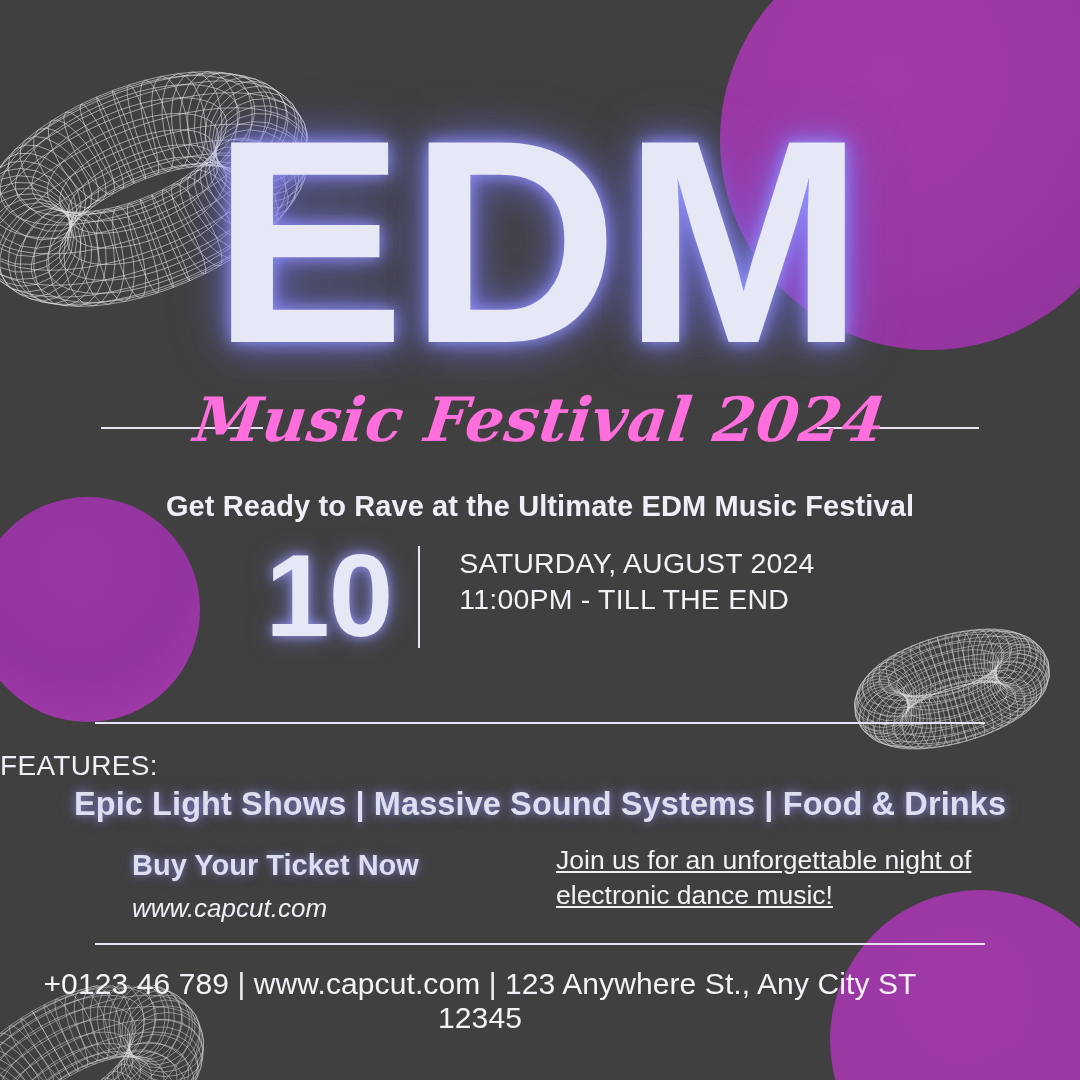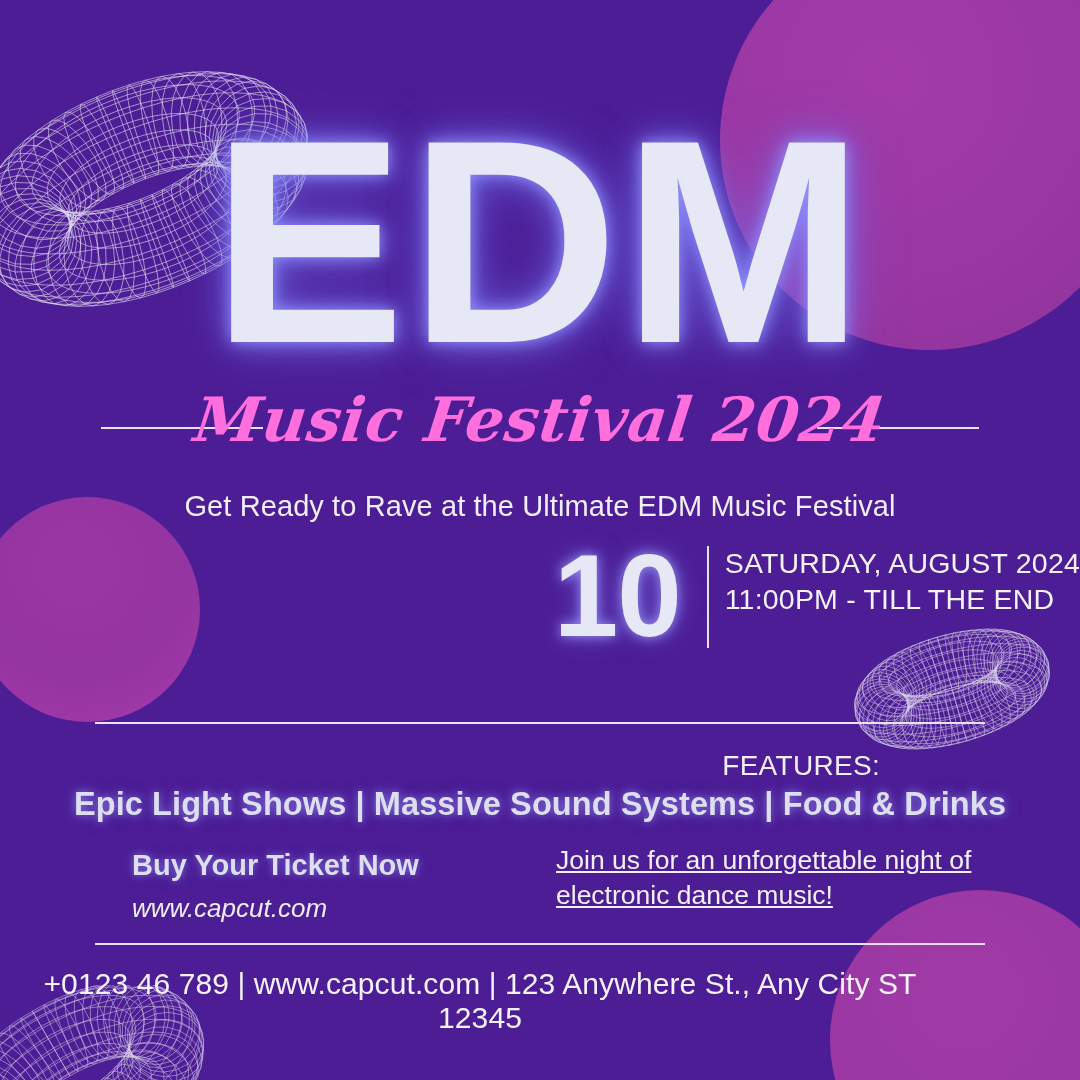--- a/index.html
+++ b/index.html
@@ -5,21 +5,21 @@
   html, body {
     margin: 0;
     padding: 0;
     background: #000;
   }
   #poster {
     position: relative;
     width: 1080px;
     height: 1080px;
     overflow: hidden;
-    background: #4c1d95;
+    background: #404040;
     font-family: "Liberation Sans", sans-serif;
     -webkit-font-smoothing: antialiased;
   }
 
   
   .blob {
     position: absolute;
     border-radius: 50%;
     pointer-events: none;
   }
@@ -97,70 +97,70 @@
     transform: skewX(-7deg);
   }
 
   #tagline {
     position: absolute;
     top: 490px;
     left: 0;
     width: 1080px;
     text-align: center;
     font-size: 29px;
-    font-weight: 400;
+    font-weight: 700;
     color: #F1EEF7;
     letter-spacing: 0.1px;
   }
 
   
   #date-block {
     position: absolute;
     top: 540px;
     left: 0;
     width: 1080px;
     display: flex;
-    justify-content: flex-end;
+    justify-content: center;
     align-items: flex-start;
   }
   #day-number {
     font-size: 116px;
     font-weight: 700;
     line-height: 0.98;
     color: #E6E8F5;
     letter-spacing: -1px;
     text-shadow:
       0 0 12px rgba(160,160,255,0.9),
       0 0 26px rgba(125,125,245,0.6);
     padding-right: 26px;
   }
   #date-divider {
     width: 2px;
     height: 102px;
     background: #E8E2F0;
     margin-top: 6px;
   }
   #date-lines {
-    padding-left: 16px;
+    padding-left: 39px;
     padding-top: 6px;
   }
   .date-line {
     font-size: 28.5px;
     line-height: 1.26;
     color: #F4F2F8;
     letter-spacing: 0.2px;
     white-space: nowrap;
   }
 
   #features-label {
     position: absolute;
     top: 750px;
     left: 0;
     width: 880px;
-    text-align: right;
+    text-align: left;
     font-size: 28px;
     color: #F1EEF7;
     letter-spacing: 0.3px;
   }
   #features-list {
     position: absolute;
     top: 786px;
     left: 0;
     width: 1080px;
     text-align: center;

